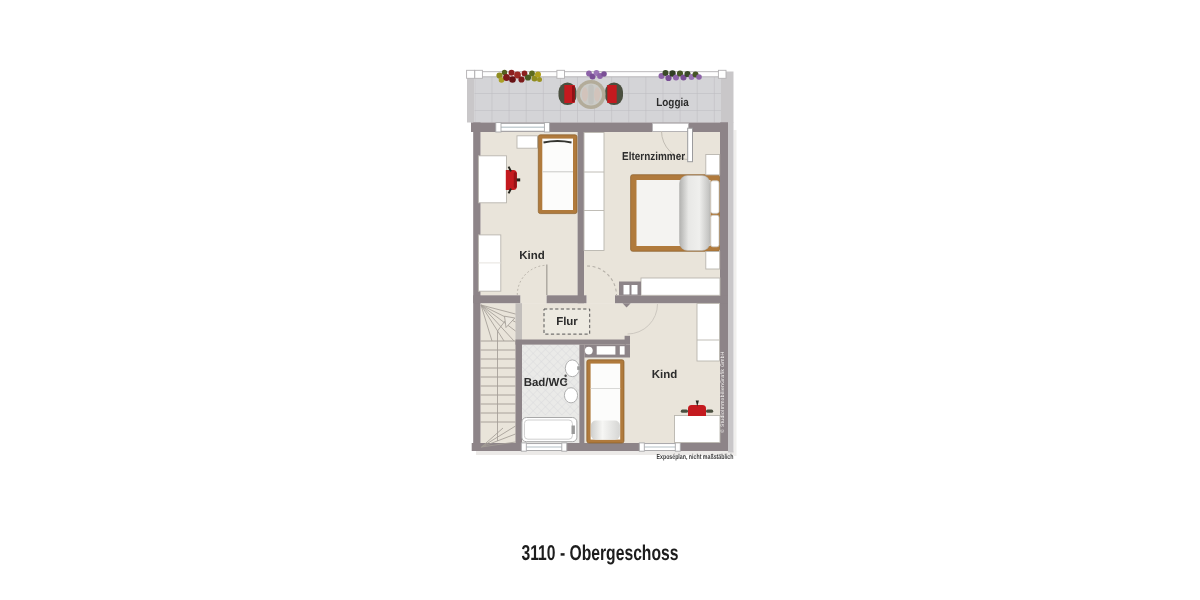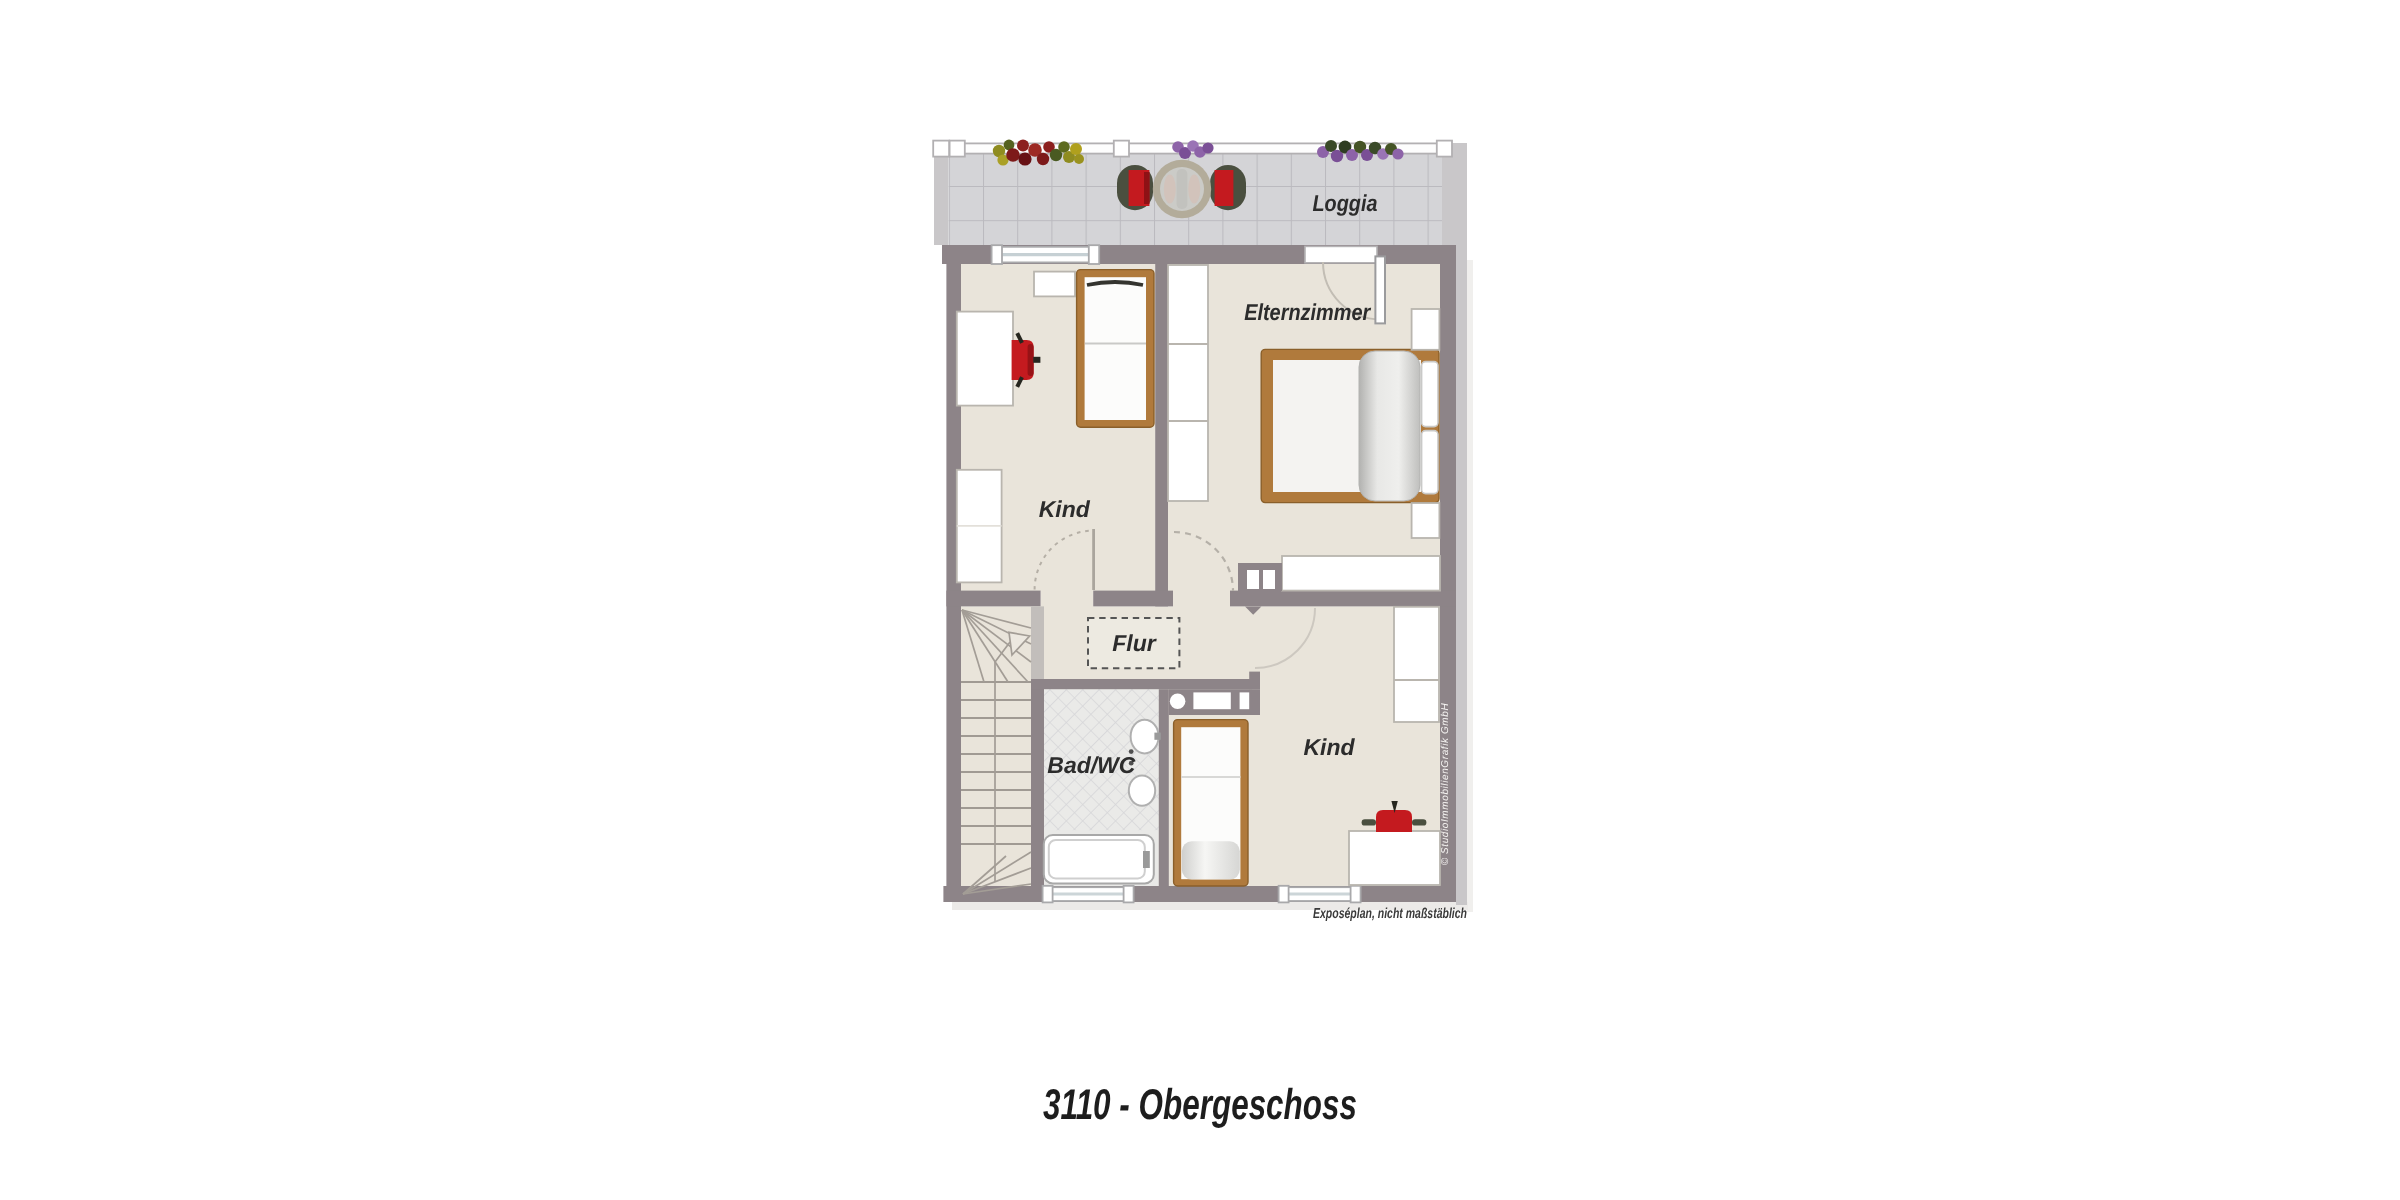--- a/index.html
+++ b/index.html
@@ -1,17 +1,17 @@
 <!DOCTYPE html>
 <html><head>
 <meta charset="utf-8">
 <style>
   html,body{margin:0;padding:0;background:#ffffff;}
   .page{position:relative;width:1200px;height:600px;background:#fff;overflow:hidden;
-        font-family:"Liberation Sans", sans-serif;font-style:italic;}
+        font-family:"Liberation Sans", sans-serif;}
   svg text{font-family:"Liberation Sans", sans-serif;text-rendering:geometricPrecision;-webkit-font-smoothing:antialiased;}
 </style>
 </head>
 <body>
 <div class="page">
 <svg width="1200" height="600" viewBox="0 0 1200 600">
 <defs>
   <pattern id="tilegrid" width="17.1" height="17.1" patternUnits="userSpaceOnUse" x="474.4" y="75.9">
     <rect width="17.1" height="17.1" fill="#d4d4d7"></rect>
     <path d="M0,0 H17.1 M0,0 V17.1" stroke="#bbbabf" stroke-width="1" fill="none"></path>

